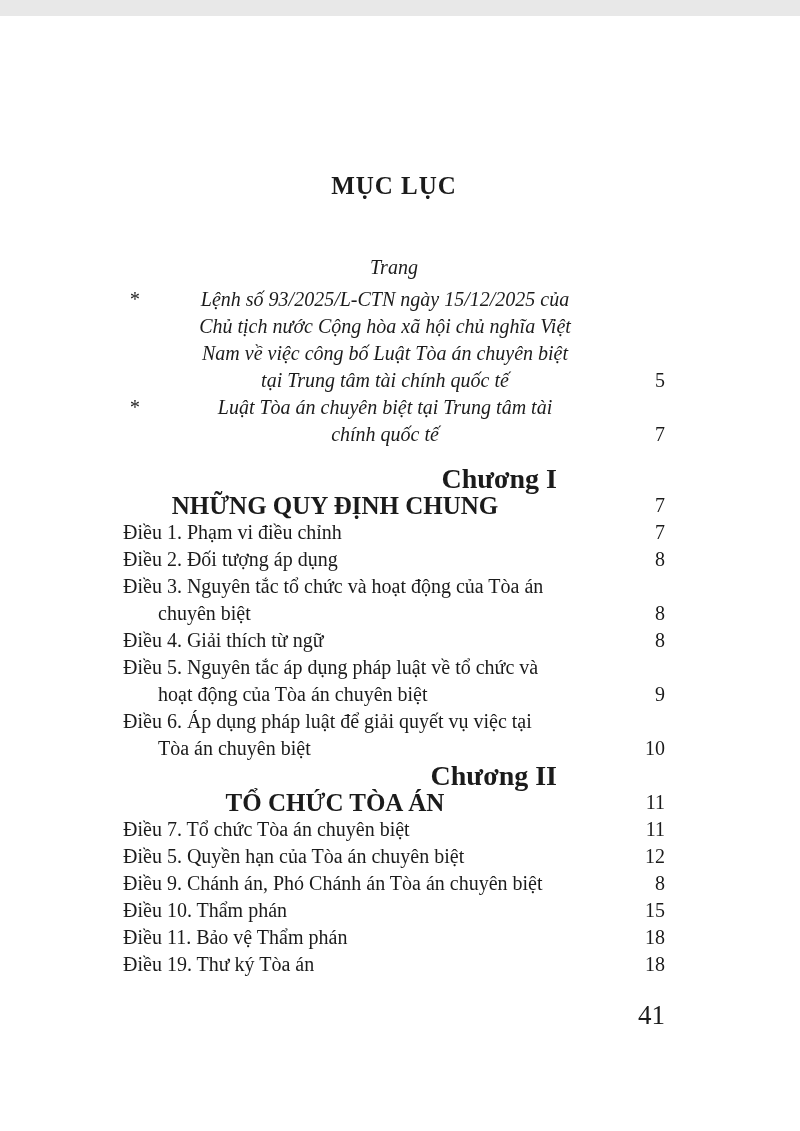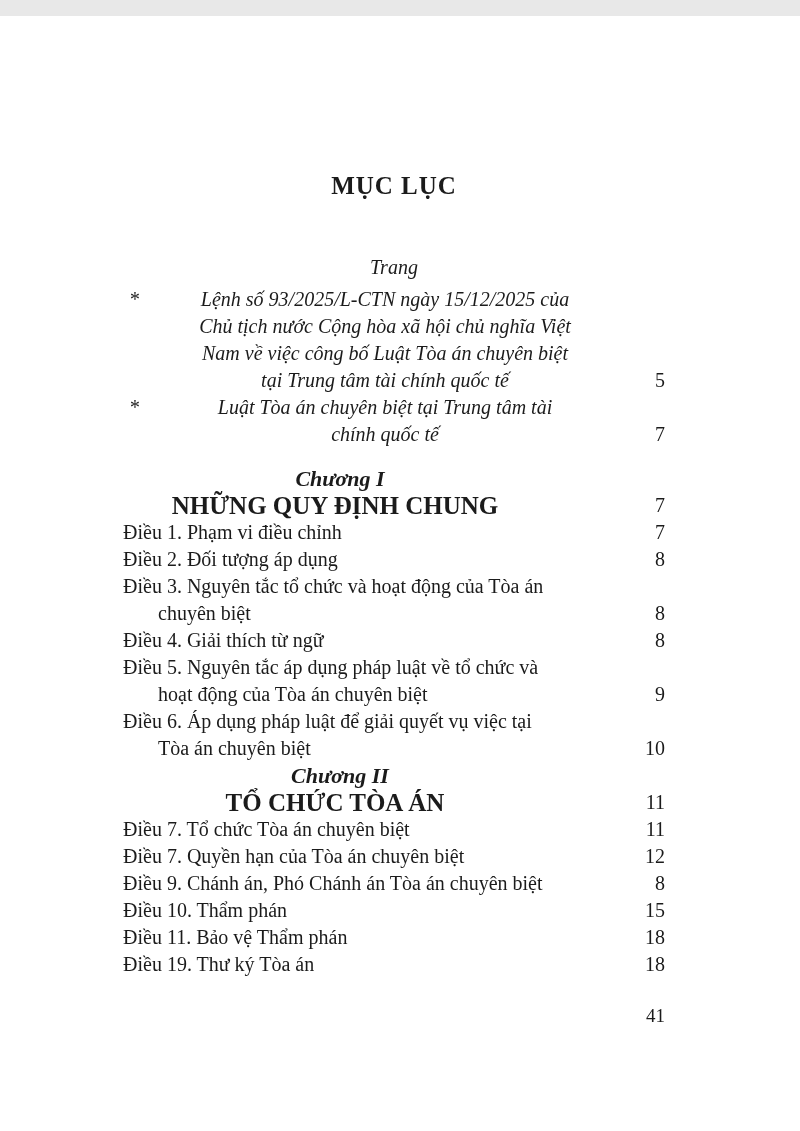--- a/index.html
+++ b/index.html
@@ -57,40 +57,39 @@
     white-space:pre;
     text-align:center;
   }
   .entry-text {
     flex:1;
     white-space:pre;
     padding-left:35px;
     text-indent:-35px;
   }
   .chapter-label-row {
-    text-align:center;
+    text-align:right;
     padding-right:108px;
     font-weight:bold;
-    font-style:italic;
-    font-size:22px;
+    font-size:28px;
     line-height:27px;
   }
   .chapter-first { margin-top:17px; }
   .chapter-title-wrap {
     flex:1;
     text-align:center;
     padding-right:68px;
     font-weight:bold;
     font-size:25px;
   }
   .footer-page {
     position:absolute;
     top:986px;
     right:135px;
-    font-size:19px;
+    font-size:27px;
     line-height:27px;
   }
 </style>
 </head>
 <body>
 
 <div class="page">
   <div class="content">
 
     <div class="doc-title">MỤC LỤC</div>
@@ -148,21 +147,21 @@
     <div class="chapter-label-row">Chương II</div>
     <div class="toc-row">
       <div class="chapter-title-wrap">TỔ CHỨC TÒA ÁN</div>
       <div class="entry-page">11</div>
     </div>
     <div class="toc-row">
       <div class="entry-text">Điều 7. Tổ chức Tòa án chuyên biệt</div>
       <div class="entry-page">11</div>
     </div>
     <div class="toc-row">
-      <div class="entry-text">Điều 7. Quyền hạn của Tòa án chuyên biệt</div>
+      <div class="entry-text">Điều 5. Quyền hạn của Tòa án chuyên biệt</div>
       <div class="entry-page">12</div>
     </div>
     <div class="toc-row">
       <div class="entry-text">Điều 9. Chánh án, Phó Chánh án Tòa án chuyên biệt</div>
       <div class="entry-page">8</div>
     </div>
     <div class="toc-row">
       <div class="entry-text">Điều 10. Thẩm phán</div>
       <div class="entry-page">15</div>
     </div>

